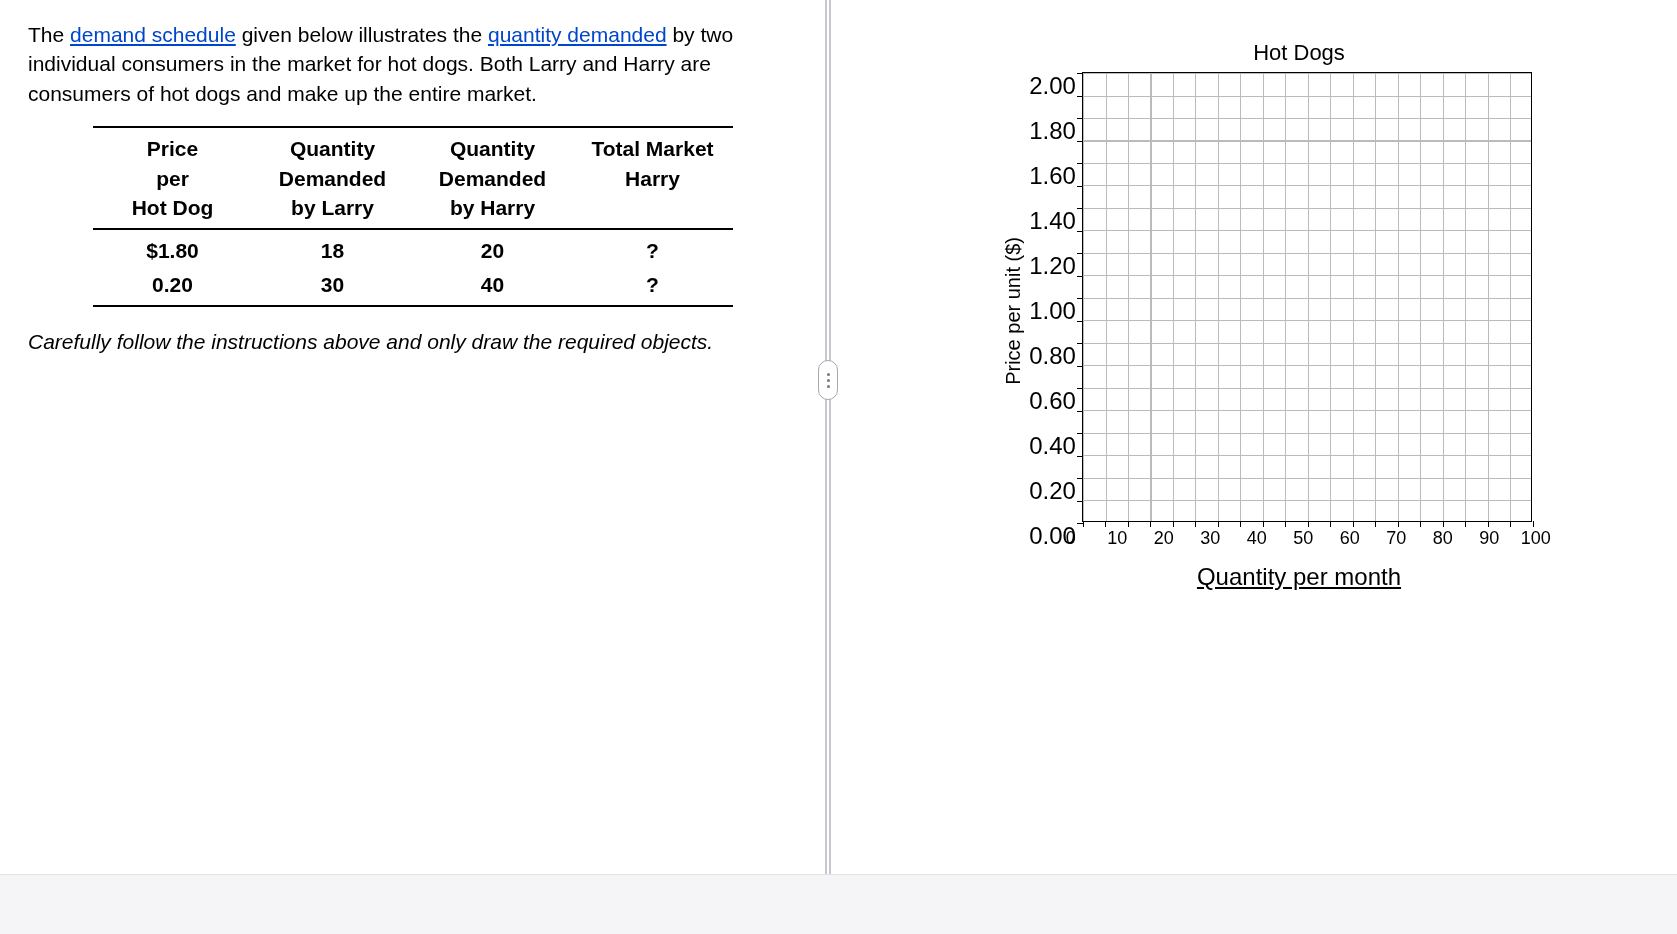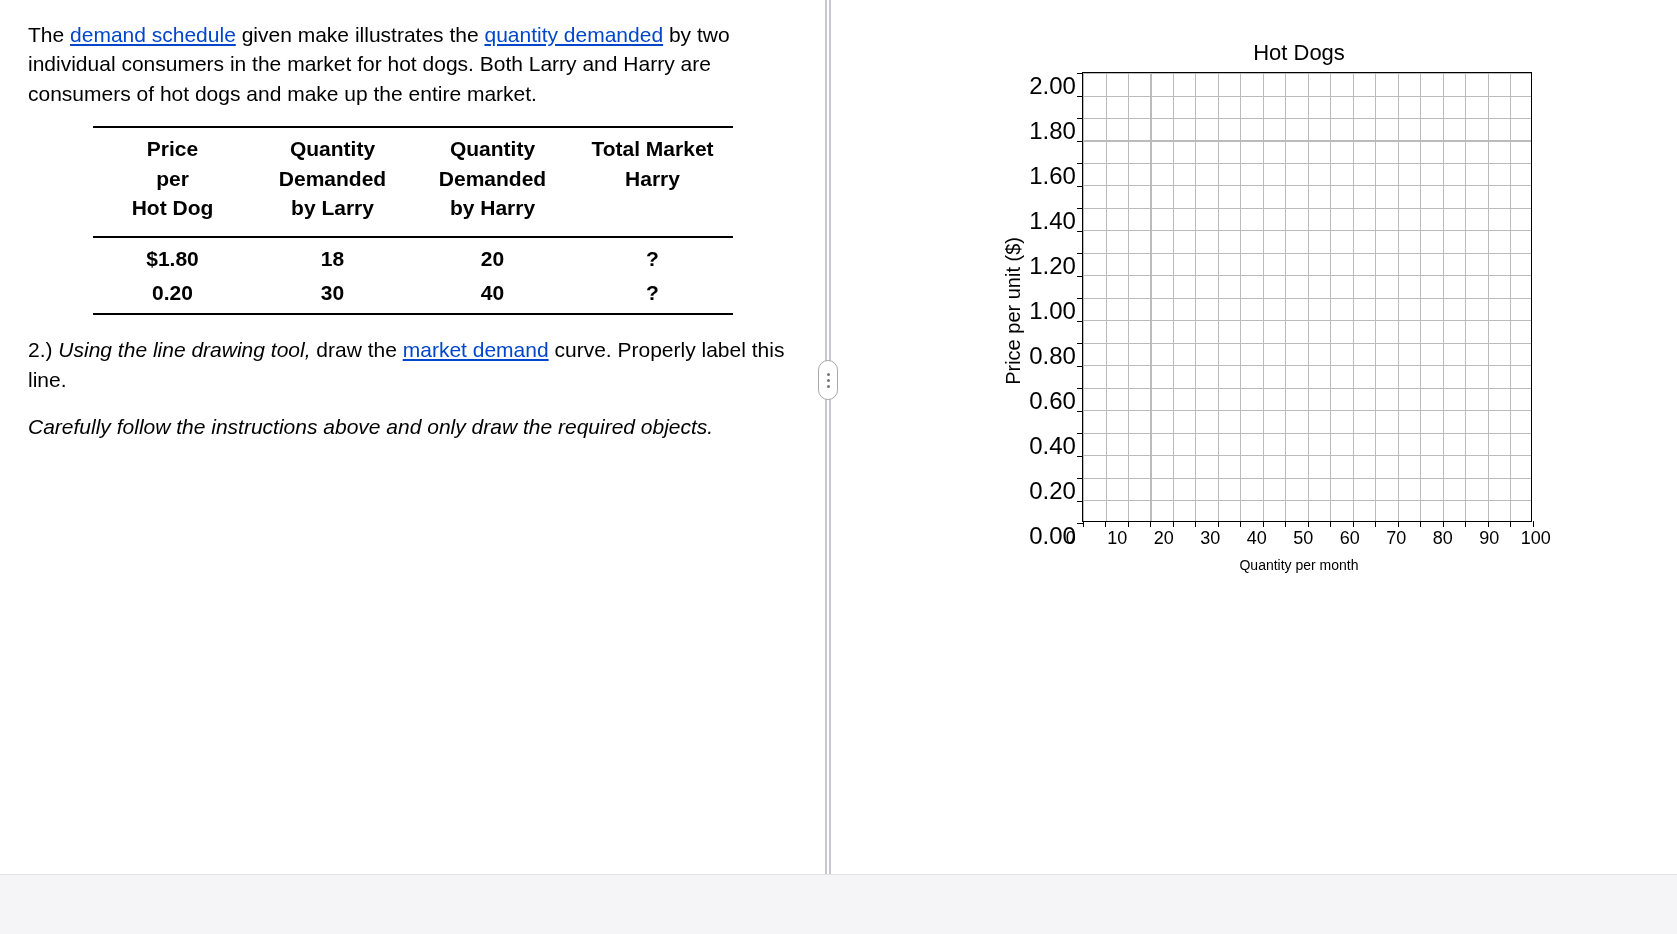--- a/index.html
+++ b/index.html
@@ -75,21 +75,21 @@
     font-weight: bold;
     text-align: center;
     padding: 2px 12px;
     width: 25%;
   }
   .sched-table thead th {
     font-weight: bold;
     border-top: 2px solid #000;
     border-bottom: 2px solid #000;
     padding-top: 6px;
-    padding-bottom: 14px;
+    padding-bottom: 6px;
     vertical-align: top;
   }
   .sched-table tbody tr:last-child td { border-bottom: 2px solid #000; padding-bottom: 6px;}
   .sched-table tbody tr:first-child td { padding-top: 6px;}
   .q { margin-bottom: 18px; }
   .italic { font-style: italic; }
   .bottom-bar {
     position: absolute;
     bottom: 0; left: 0;
     width: 100%;
@@ -143,29 +143,29 @@
   .grid .tick-l { position:absolute; height:1px; width:6px; background:#000; left:-6px;}
   .xticks {
     display: flex;
     justify-content: space-between;
     width: 465px;
     font-size: 18px;
     margin-left: -7px;
     margin-top: 6px;
   }
   .xticks div { width: 0; white-space: nowrap; text-align: center; display:flex; justify-content:center;}
-  .xlabel { font-size: 14px; margin-top: 8px; margin-left: 60px;}
+  .xlabel { font-size: 24px; margin-top: 14px; margin-left: 60px; text-decoration: underline;}
 </style>
 </head>
 <body>
 
 <div class="container">
   <div class="left-panel">
     <div class="intro">
-      <span>The </span><span class="link">demand schedule</span><span> given make illustrates the </span><span class="link">quantity demanded</span><span> by two individual consumers in the market for hot dogs. Both Larry and Harry are consumers of hot dogs and make up the entire market.</span>
+      <span>The </span><span class="link">demand schedule</span><span> given below illustrates the </span><span class="link">quantity demanded</span><span> by two individual consumers in the market for hot dogs. Both Larry and Harry are consumers of hot dogs and make up the entire market.</span>
     </div>
 
     <table class="sched-table">
       <thead>
         <tr>
           <th>
             <span>Price</span><br>
             <span>per</span><br>
             <span>Hot Dog</span>
           </th>
@@ -196,23 +196,20 @@
         <tr>
           <td>0.20</td>
           <td>30</td>
           <td>40</td>
           <td>?</td>
         </tr>
       </tbody>
     </table>
 
 
-    <div class="q">
-      <span>2.) </span><span class="italic">Using the line drawing tool,</span><span> draw the </span><span class="link">market demand</span><span> curve. Properly label this line.</span>
-    </div>
 
     <div class="q italic">Carefully follow the instructions above and only draw the required objects.</div>
   </div>
 
   <div class="divider">
     <div class="handle">
       <span></span>
         <span></span>
         <span></span>
     </div>

